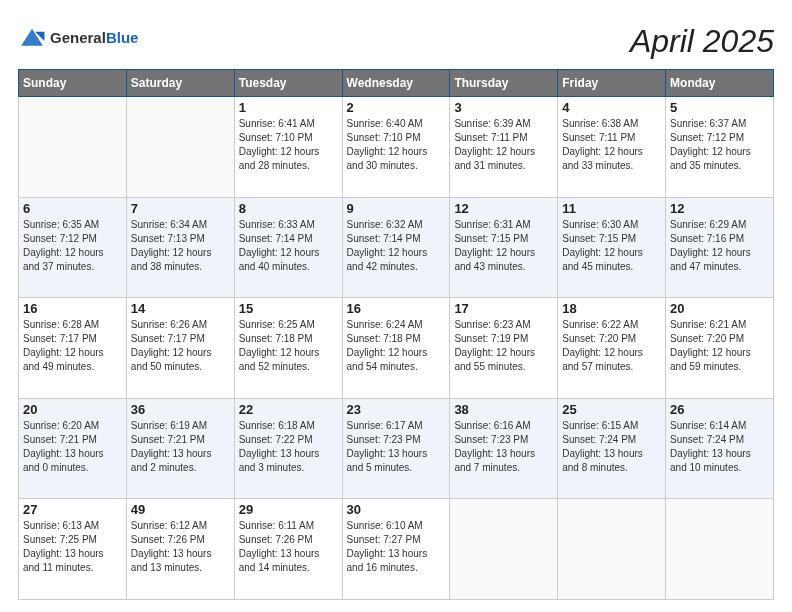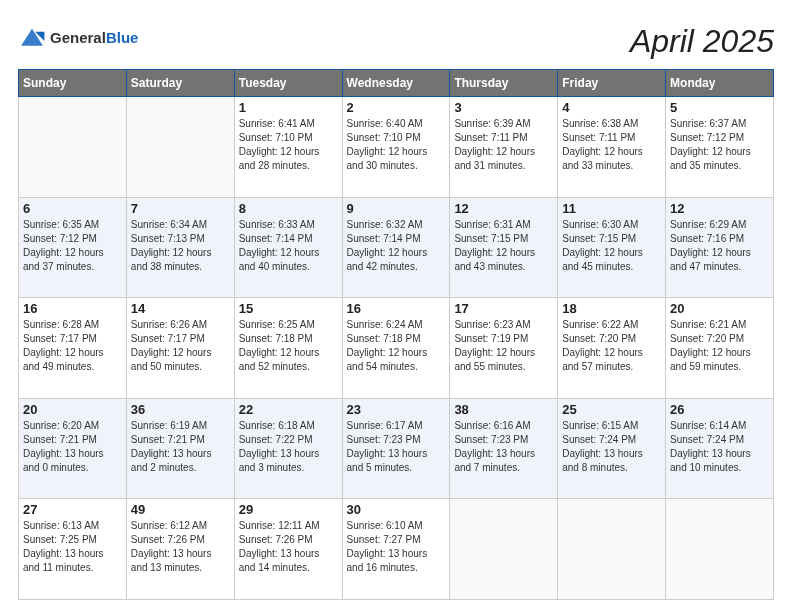--- a/index.html
+++ b/index.html
@@ -304,21 +304,21 @@
 Daylight: 13 hours and 11 minutes.</div>
           </td>
           <td>
             <span class="day-number">49</span>
             <div class="day-info">Sunrise: 6:12 AM
 Sunset: 7:26 PM
 Daylight: 13 hours and 13 minutes.</div>
           </td>
           <td>
             <span class="day-number">29</span>
-            <div class="day-info">Sunrise: 12:11 AM
+            <div class="day-info">Sunrise: 6:11 AM
 Sunset: 7:26 PM
 Daylight: 13 hours and 14 minutes.</div>
           </td>
           <td>
             <span class="day-number">30</span>
             <div class="day-info">Sunrise: 6:10 AM
 Sunset: 7:27 PM
 Daylight: 13 hours and 16 minutes.</div>
           </td>
           <td class="empty"></td>

